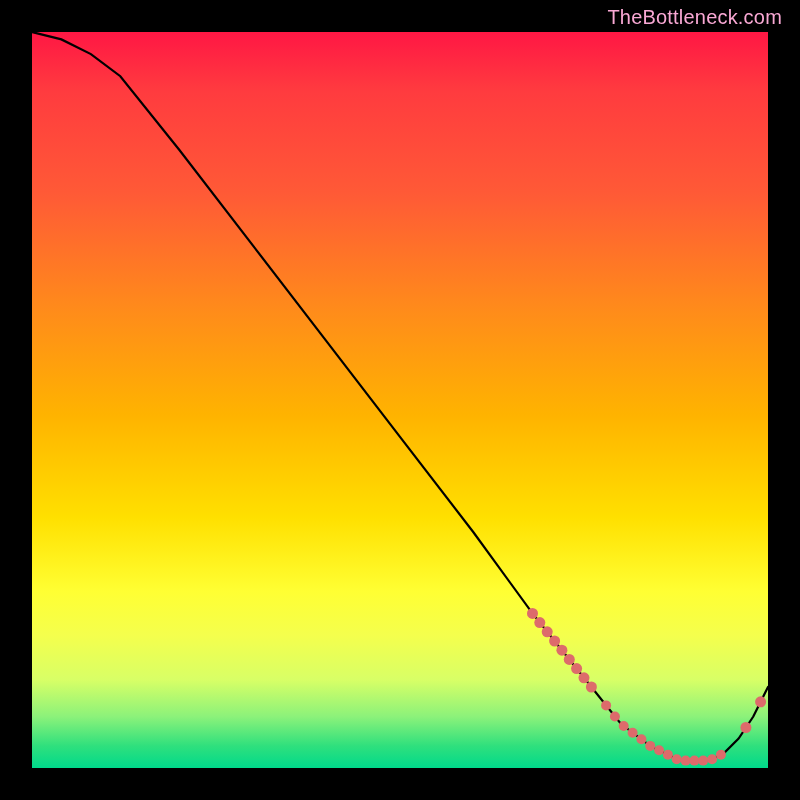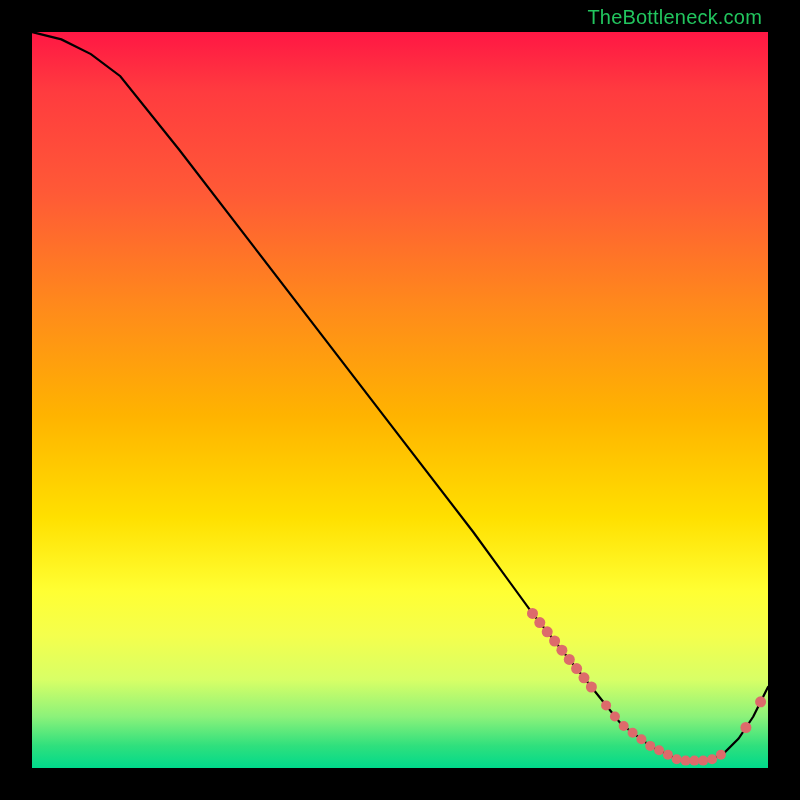--- a/index.html
+++ b/index.html
@@ -42,22 +42,22 @@
   .plot svg {
     position: absolute;
     left: 0;
     top: 0;
     width: 736px;
     height: 736px;
   }
   .watermark {
     position: absolute;
     top: 6px;
-    right: 38px;
-    color: #22c55e;
+    right: 18px;
+    color: #f9a8d4;
     font-size: 20px;
     letter-spacing: 0.2px;
     font-weight: 500;
   }
 </style>
 </head>
 <body>
 
 <div class="frame">
   <div class="watermark">TheBottleneck.com</div>

